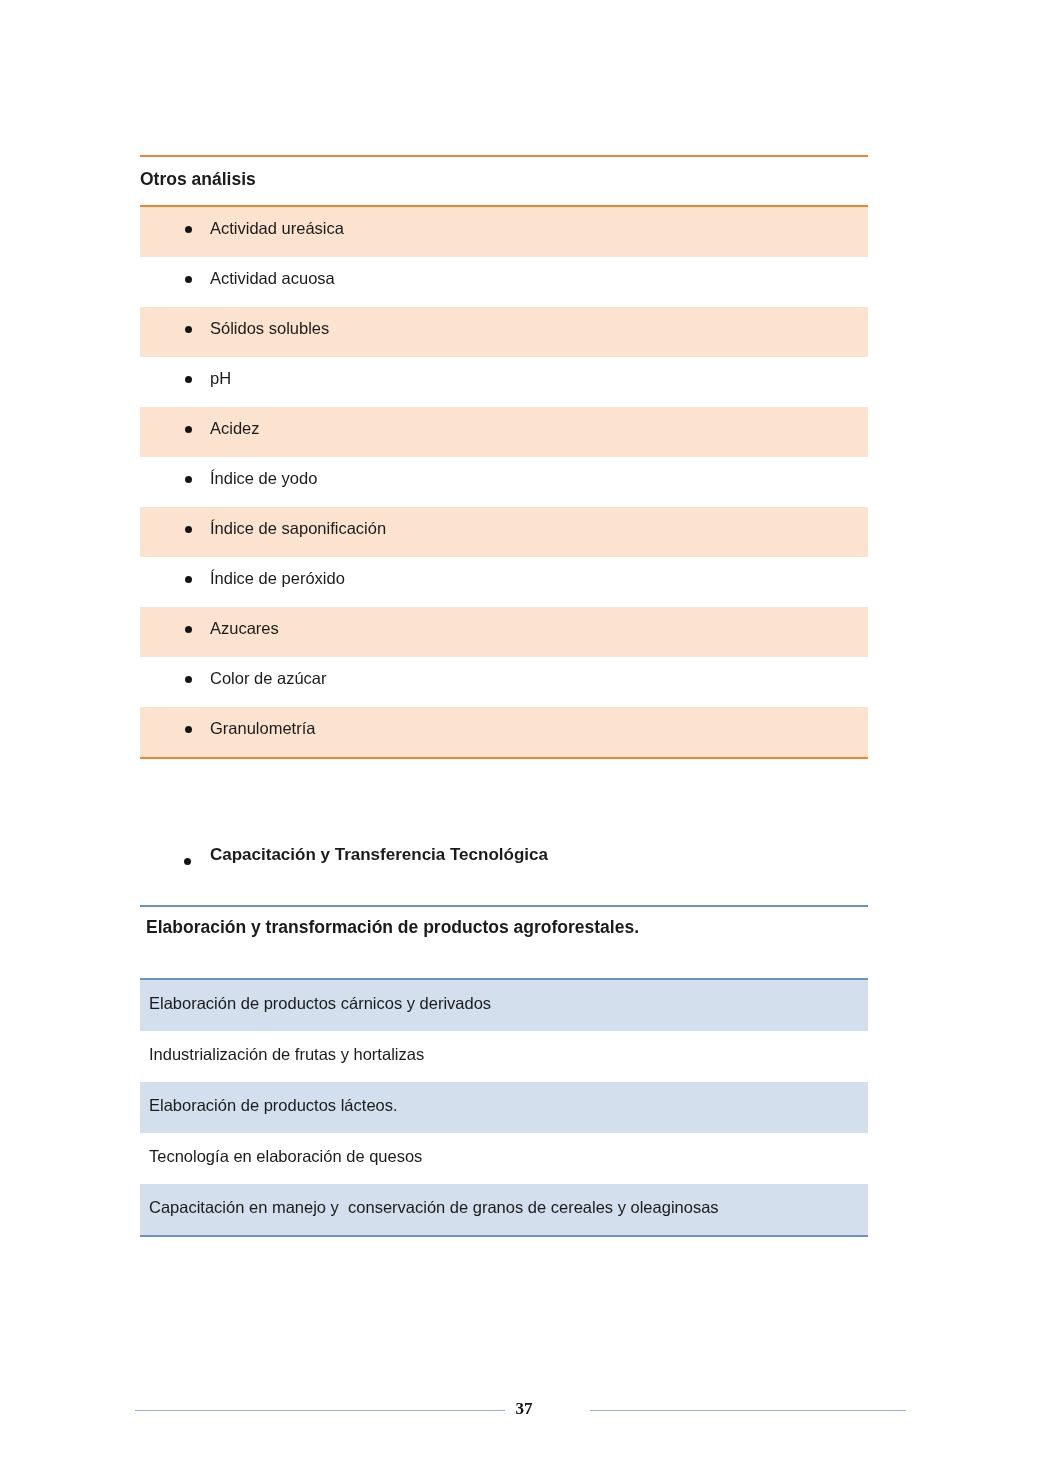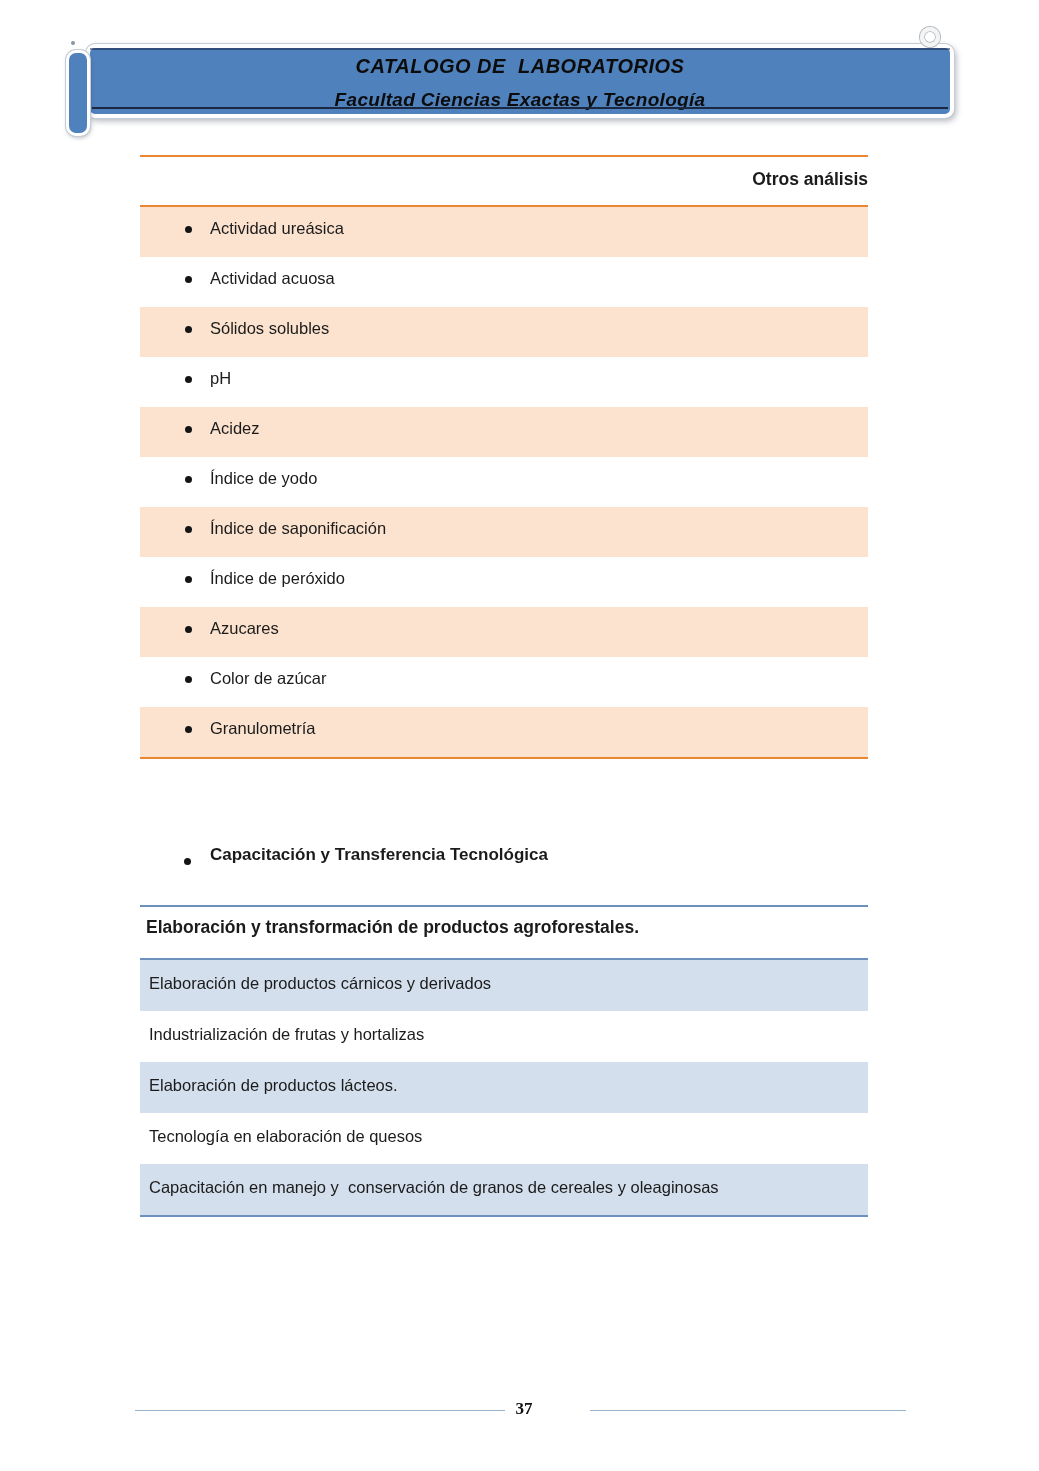--- a/index.html
+++ b/index.html
@@ -55,21 +55,21 @@
     border:4px solid #f4f4f4;background:transparent;
     box-shadow:0 0 0 1px #b4bac4, inset 0 0 0 1px #b4bac4;
   }
 
   
   .analysis{
     position:absolute;left:140px;top:155px;width:728px;
     border-top:2px solid var(--orange-line);
   }
   .analysis-heading{
-    box-sizing:border-box;height:50px;padding-top:12px;text-align:right;
+    box-sizing:border-box;height:50px;padding-top:12px;text-align:left;
     font-weight:bold;font-size:17.5px;border-bottom:2px solid var(--orange-line);
   }
   .analysis-rows{border-bottom:2px solid var(--orange-line);}
   .a-row{
     position:relative;box-sizing:border-box;height:50px;
     padding:12px 18px 0 70px;font-size:16.5px;
   }
   .a-row.peach{background:var(--peach-row);}
   .a-row .bullet{
     position:absolute;left:45px;top:19px;width:7px;height:7px;border-radius:50%;
@@ -87,20 +87,21 @@
 
   
   .agro{position:absolute;left:140px;top:905px;width:728px;}
   .agro-heading{
     box-sizing:border-box;height:53px;border-top:2px solid var(--blue-line);
     padding:10px 0 0 6px;font-weight:bold;font-size:17.5px;
   }
   .agro-rows{
     border-top:2px solid var(--blue-line);
     border-bottom:2px solid var(--blue-line);
+    margin-top:20px;
   }
   .g-row{
     box-sizing:border-box;min-height:51px;padding:11px 100px 0 9px;
     font-size:16.5px;line-height:25px;white-space:pre-wrap;
   }
   .g-row.blue{background:var(--blue-row);}
   .g-row:last-child{padding-bottom:3px;}
 
   
   .footer{position:absolute;left:0;top:1397px;width:100%;height:26px;}
@@ -110,27 +111,20 @@
   .pagenum{
     position:absolute;left:506px;top:2px;width:36px;text-align:center;
     font-family:"Liberation Serif",serif;font-weight:bold;font-size:17px;color:#111;
   }
 </style>
 </head>
 <body>
 
 <div class="page">
 
-  <div class="banner">
-    <div class="pill"></div>
-    <div class="ring"></div>
-    <div class="banner-title">CATALOGO DE  LABORATORIOS</div>
-    <div class="banner-subtitle">Facultad Ciencias Exactas y Tecnología</div>
-    <div class="banner-rule"></div>
-  </div>
 
   <section class="analysis">
     <div class="analysis-heading">Otros análisis</div>
     <div class="analysis-rows">
         <div class="a-row peach"><span class="bullet"></span><span class="a-label">Actividad ureásica</span></div>
         <div class="a-row"><span class="bullet"></span><span class="a-label">Actividad acuosa</span></div>
         <div class="a-row peach"><span class="bullet"></span><span class="a-label">Sólidos solubles</span></div>
         <div class="a-row"><span class="bullet"></span><span class="a-label">pH</span></div>
         <div class="a-row peach"><span class="bullet"></span><span class="a-label">Acidez</span></div>
         <div class="a-row"><span class="bullet"></span><span class="a-label">Índice de yodo</span></div>

